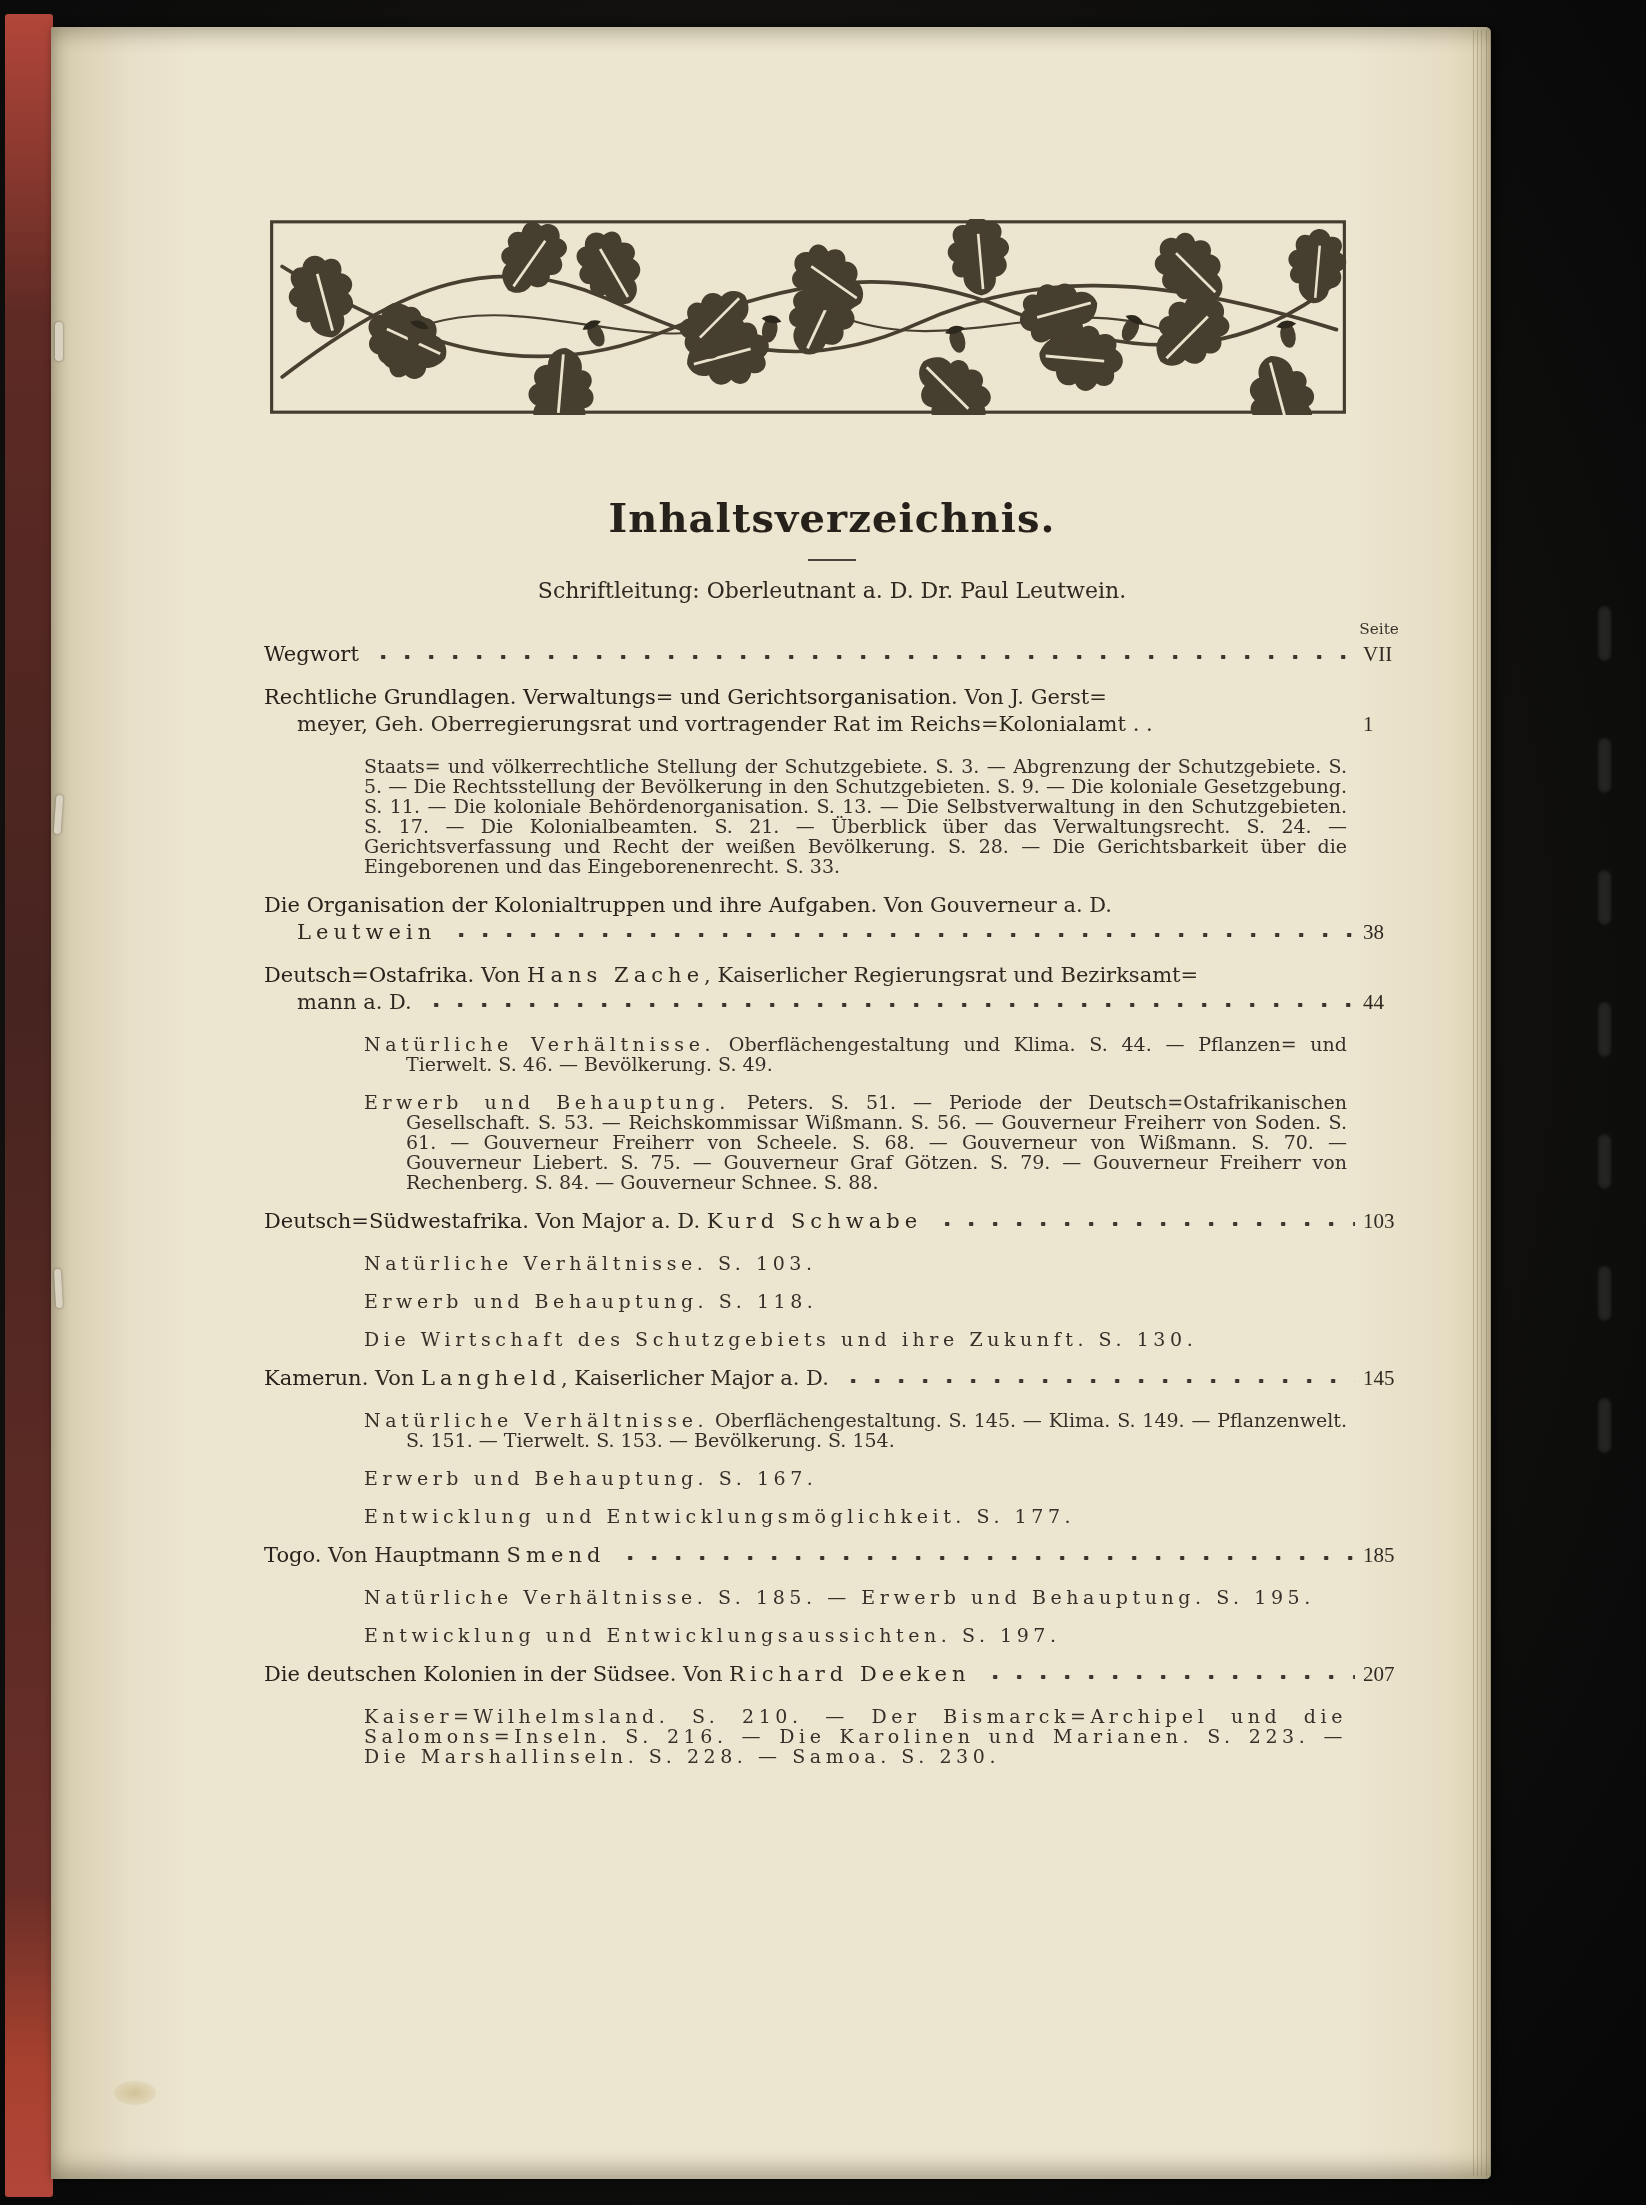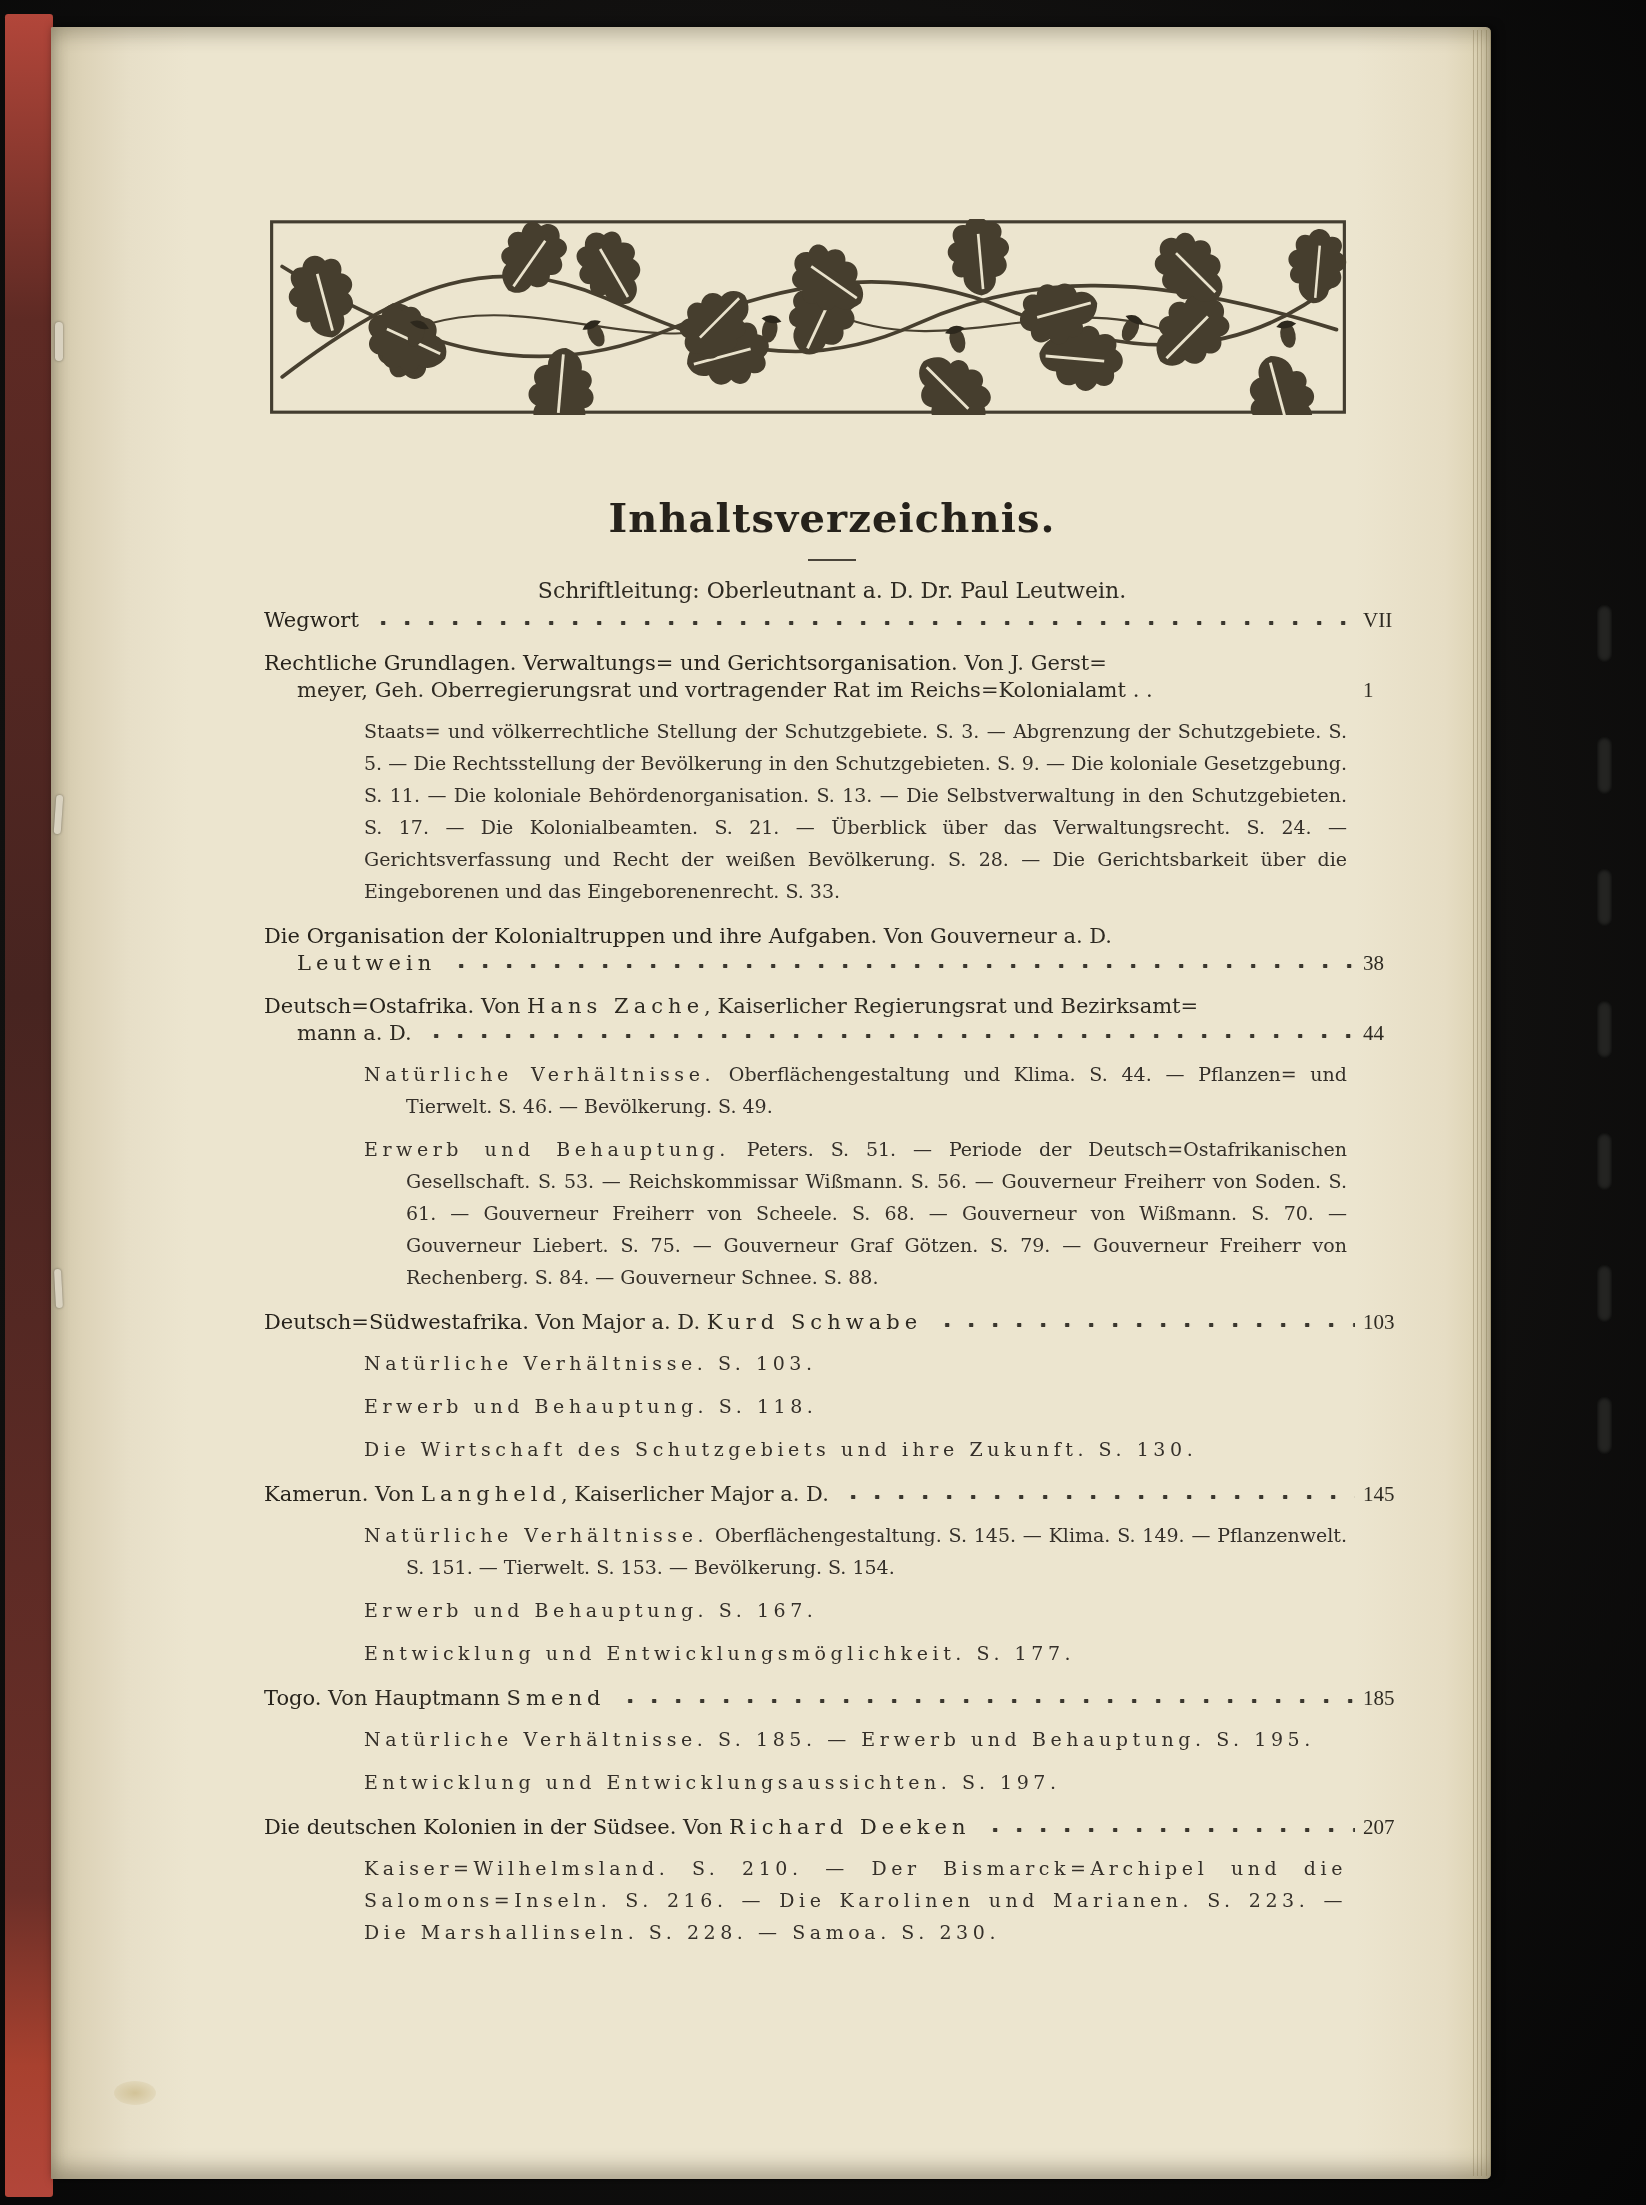--- a/index.html
+++ b/index.html
@@ -63,21 +63,21 @@
   .line-text { white-space:normal; }
   .seg-bold { font-weight:400; color:#27231c; }
   .seg-spaced { letter-spacing:0.24em; }
 
   .leader { flex:1 1 auto; display:inline-block; height:0.85em; margin:0 8.4px 0 9.5px;
     background-image: radial-gradient(circle, #3b372e 2.2px, rgba(0,0,0,0) 2.6px);
     background-size:24px 6.3px; background-repeat:repeat-x; background-position:left 3.2px bottom 1.1px; }
   .spacer { flex:1 1 auto; }
   .pagenum { flex:0 0 auto; min-width:37px;font-family:Liberation Serif, serif; }
 
-  .sub { font-size:19px; line-height:32px; color:#35302a; margin:11px 0 0;
+  .sub { font-size:19px; line-height:20px; color:#35302a; margin:18px 0 0;
     padding-left:100px; padding-right:53px; text-align:justify; }
   .sub.hang { padding-left:142px; text-indent:-42px; }
 </style>
 </head>
 <body>
 
 <div class="red-cover"></div>
 
 <div class="page">
   <span class="stitch s1"></span>
@@ -127,20 +127,21 @@
       <use href="#acorn" transform="translate(615,205) rotate(-25) scale(1.6)"></use>
       <use href="#acorn" transform="translate(955,195) rotate(10) scale(1.6)"></use>
       <use href="#acorn" transform="translate(1305,215) rotate(-15) scale(1.6)"></use>
       <use href="#acorn" transform="translate(1645,195) rotate(25) scale(1.6)"></use>
       <use href="#acorn" transform="translate(1935,205) rotate(-10) scale(1.6)"></use>
     </svg>
 
     <h1 class="title">Inhaltsverzeichnis.</h1>
     <div class="title-rule"></div>
     <p class="editor">Schriftleitung: Oberleutnant a. D. Dr. Paul Leutwein.</p>
+    <div class="seite">Seite</div>
 
     <div class="toc-entries">
         <div class="entry">
           <div class="toc-line">
             <span class="line-text"><span class="seg-bold">Wegwort</span></span>
             <span class="leader"></span>
             <span class="pagenum">VII</span>
           </div>
         </div>
         <div class="entry">

